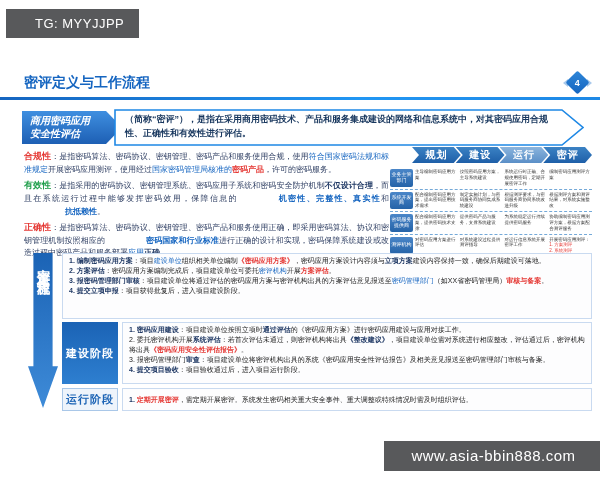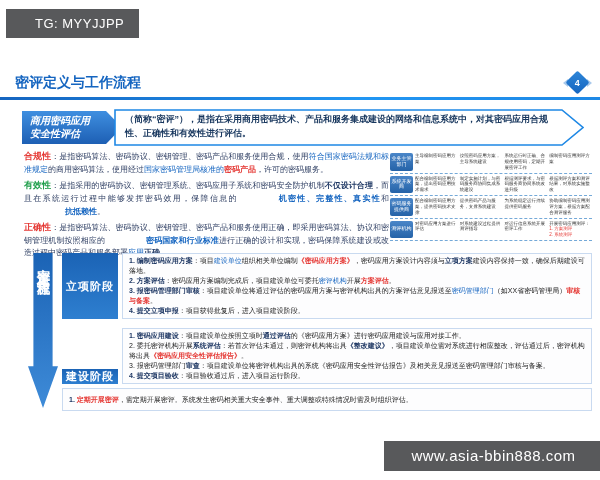--- a/index.html
+++ b/index.html
@@ -10,21 +10,21 @@
   body{
     position:relative;background:#ffffff;overflow:hidden;
     font-family:"Liberation Sans","DejaVu Sans",sans-serif;
   }
   
   .wm-top{position:absolute;left:6px;top:9px;width:133px;height:29px;background:var(--gray);
     color:#fff;font-size:13px;line-height:29px;padding-left:29px;letter-spacing:.5px;}
   .wm-bottom{position:absolute;left:384px;top:441px;width:219px;height:30px;background:var(--gray);
     color:#fff;font-size:15px;line-height:30px;text-align:center;letter-spacing:.5px;}
   
-  .title{position:absolute;left:15px;top:74px;font-size:14px;font-weight:800;color:var(--accent);}
+  .title{position:absolute;left:24px;top:74px;font-size:14px;font-weight:800;color:var(--accent);}
   .rule{position:absolute;left:0;top:97px;width:600px;height:3px;
     background:linear-gradient(90deg,#1565c0,#2196f3 60%,#1e88e5);}
   .badge{position:absolute;right:8px;top:74px;display:flex;align-items:center;gap:1px;}
   .badge .tri{width:0;height:0;border-top:4px solid transparent;border-bottom:4px solid transparent;}
   .badge .tri.l{border-right:5px solid #a8c9ec;}
   .badge .tri.r{border-left:5px solid #a8c9ec;}
   .diamond{width:17px;height:17px;background:linear-gradient(135deg,#2e86d8,#1565c0);
     transform:rotate(45deg);display:flex;align-items:center;justify-content:center;border-radius:2px;}
   .diamond i{transform:rotate(-45deg);font-style:normal;color:#fff;font-size:9px;font-weight:700;}
   
@@ -66,21 +66,21 @@
   .cell .sg-red{display:block;}
   
   .v-arrow{position:absolute;left:28px;top:253px;width:30px;height:155px;
     background:linear-gradient(180deg,#1b63b5,#3e8bd8);
     clip-path:polygon(18% 0,82% 0,82% 73%,100% 73%,50% 100%,0 73%,18% 73%);}
   .v-text{position:absolute;left:50%;top:5px;transform:translateX(-50%);
     writing-mode:vertical-rl;text-orientation:upright;color:#fff;font-weight:800;
     font-size:13px;letter-spacing:3px;}
   .stage-row{position:absolute;left:62px;right:8px;display:flex;gap:4px;}
   .row-0{top:253px;height:66px;}
-  .row-1{top:322px;height:62px;align-items:flex-end;}
+  .row-1{top:322px;height:62px;}
   .row-2{top:388px;height:23px;}
   .stage-box{flex:0 0 56px;background:linear-gradient(180deg,#1b63b5,#2e7fd0);
     color:#fff;font-size:11px;font-weight:800;display:flex;align-items:center;justify-content:center;
     letter-spacing:1px;}
   .row-2 .stage-box{background:#eef4fb;color:#1b63b5;border:1px solid #a9c7e8;}
   .stage-panel{flex:1;border:1px solid #c9daf0;background:#fdfdfe;
     padding:2px 6px;font-size:7px;line-height:1.42;color:#222;overflow:hidden;}
   .row-2 .stage-panel{display:flex;flex-direction:column;justify-content:center;}
 </style>
 </head>
@@ -103,26 +103,32 @@
   <span>安全性评估</span>
 </div>
 <div class="def-arrow">
   <svg width="470" height="37" viewBox="0 0 470 37">
     <polygon points="1,1 448,1 469,18.5 448,36 1,36" fill="#ffffff" stroke="#1e88e5" stroke-width="1.6"></polygon>
   </svg>
   <p class="def-text">（简称“密评”），是指在采用商用密码技术、产品和服务集成建设的网络和信息系统中，对其密码应用合规性、正确性和有效性进行评估。</p>
 </div>
 
 <div class="props">
-  <p class="prop prop-0"><span class="lead">合规性</span><span><span class="sg-n">：是指密码算法、密码协议、密钥管理、密码产品和服务使用合规，使用</span><span class="sg-blue">符合国家密码法规和标准规定</span><span class="sg-n">的商用密码算法，使用经过</span><span class="sg-blue">国家密码管理局核准的</span><span class="sg-redb">密码产品</span><span class="sg-n">，许可的密码服务。</span></span></p>
+  <p class="prop prop-0"><span class="lead">合规性</span><span><span class="sg-n">：是指密码算法、密码协议、密钥管理、密码产品和服务使用合规，使用</span><span class="sg-blue">符合国家密码法规和标准规定</span><span class="sg-n">开展密码应用测评，使用经过</span><span class="sg-blue">国家密码管理局核准的</span><span class="sg-redb">密码产品</span><span class="sg-n">，许可的密码服务。</span></span></p>
   <p class="prop prop-1"><span class="lead">有效性</span><span><span class="sg-n">：是指采用的密码协议、密钥管理系统、密码应用子系统和密码安全防护机制</span><span class="sg-b">不仅设计合理</span><span class="sg-n">，而且在系统运行过程中能够发挥密码效用，保障信息的</span><span class="sg-blueb">机密性、完整性、真实性</span><span class="sg-n">和</span><span class="sg-blueb">抗抵赖性</span><span class="sg-n">。</span></span></p>
   <p class="prop prop-2"><span class="lead">正确性</span><span><span class="sg-n">：是指密码算法、密码协议、密钥管理、密码产品和服务使用正确，即采用密码算法、协议和密钥管理机制按照相应的</span><span class="sg-blueb">密码国家和行业标准</span><span class="sg-n">进行正确的设计和实现，密码保障系统建设或改造过程中密码产品和服务部署</span><span class="sg-blue">应用</span><span class="sg-b">正确。</span></span></p>
 </div>
 
 <div class="lifecycle">
+  <div class="phases" id="phases">
+      <div class="chev c0">规划</div>
+      <div class="chev c1">建设</div>
+      <div class="chev c2">运行</div>
+      <div class="chev c3">密评</div>
+    </div>
   <div class="matrix" id="matrix">
       <div class="m-row">
         <div class="pill">业务主管部门</div>
         <div class="cell"><span class="sg-n">主导编制密码应用方案</span></div>
         <div class="cell"><span class="sg-n">按照密码应用方案，主导系统建设</span></div>
         <div class="cell"><span class="sg-n">系统运行时正确、合规使用密码，定期开展密评工作</span></div>
         <div class="cell"><span class="sg-n">编制密码应用测评方案</span></div>
       </div>
       <div class="m-row">
         <div class="pill">系统开发商</div>
@@ -146,36 +152,36 @@
         <div class="cell"><span class="sg-n">开展密码应用测评：</span><span class="sg-red">1. 方案测评</span><span class="sg-red">2. 系统测评</span></div>
       </div>
     </div>
 </div>
 
 <div class="v-arrow">
   <span class="v-text">密评工作流程</span>
 </div>
 
 <div class="stage-row row-0">
-  <div class="stage-box">立项阶段</div>
   <div class="stage-panel">
       <div><span class="sg-b">1. 编制密码应用方案</span><span class="sg-n">：项目</span><span class="sg-blue">建设单位</span><span class="sg-n">组织相关单位编制</span><span class="sg-redb">《密码应用方案》</span><span class="sg-n">，密码应用方案设计内容须与</span><span class="sg-b">立项方案</span><span class="sg-n">建设内容保持一致，确保后期建设可落地。</span></div>
       <div><span class="sg-b">2. 方案评估</span><span class="sg-n">：密码应用方案编制完成后，项目建设单位可委托</span><span class="sg-blue">密评机构</span><span class="sg-n">开展</span><span class="sg-redb">方案评估</span><span class="sg-n">。</span></div>
       <div><span class="sg-b">3. 报密码管理部门审核</span><span class="sg-n">：项目建设单位将通过评估的密码应用方案与密评机构出具的方案评估意见报送至</span><span class="sg-blue">密码管理部门</span><span class="sg-n">（如XX省密码管理局）</span><span class="sg-redb">审核与备案</span><span class="sg-n">。</span></div>
       <div><span class="sg-b">4. 提交立项申报</span><span class="sg-n">：项目获得批复后，进入项目建设阶段。</span></div>
     </div>
 </div>
 <div class="stage-row row-1">
   <div class="stage-box">建设阶段</div>
   <div class="stage-panel">
       <div><span class="sg-b">1. 密码应用建设</span><span class="sg-n">：项目建设单位按照立项时</span><span class="sg-b">通过评估</span><span class="sg-n">的《密码应用方案》进行密码应用建设与应用对接工作。</span></div>
       <div><span class="sg-n">2. 委托密评机构开展</span><span class="sg-b">系统评估</span><span class="sg-n">：若首次评估未通过，则密评机构将出具</span><span class="sg-b">《整改建议》</span><span class="sg-n">，项目建设单位需对系统进行相应整改，评估通过后，密评机构将出具</span><span class="sg-redb">《密码应用安全性评估报告》</span><span class="sg-n">。</span></div>
       <div><span class="sg-n">3. 报密码管理部门</span><span class="sg-b">审查</span><span class="sg-n">：项目建设单位将密评机构出具的系统《密码应用安全性评估报告》及相关意见报送至密码管理部门审核与备案。</span></div>
       <div><span class="sg-b">4. 提交项目验收</span><span class="sg-n">：项目验收通过后，进入项目运行阶段。</span></div>
     </div>
 </div>
 <div class="stage-row row-2">
+  <div class="stage-box">运行阶段</div>
   <div class="stage-panel">
       <div><span class="sg-b">1. </span><span class="sg-redb">定期开展密评</span><span class="sg-n">，需定期开展密评。系统发生密码相关重大安全事件、重大调整或特殊情况时需及时组织评估。</span></div>
     </div>
 </div>
 
 <div class="wm-bottom">www.asia-bbin888.com</div>
 
 </body></html>

